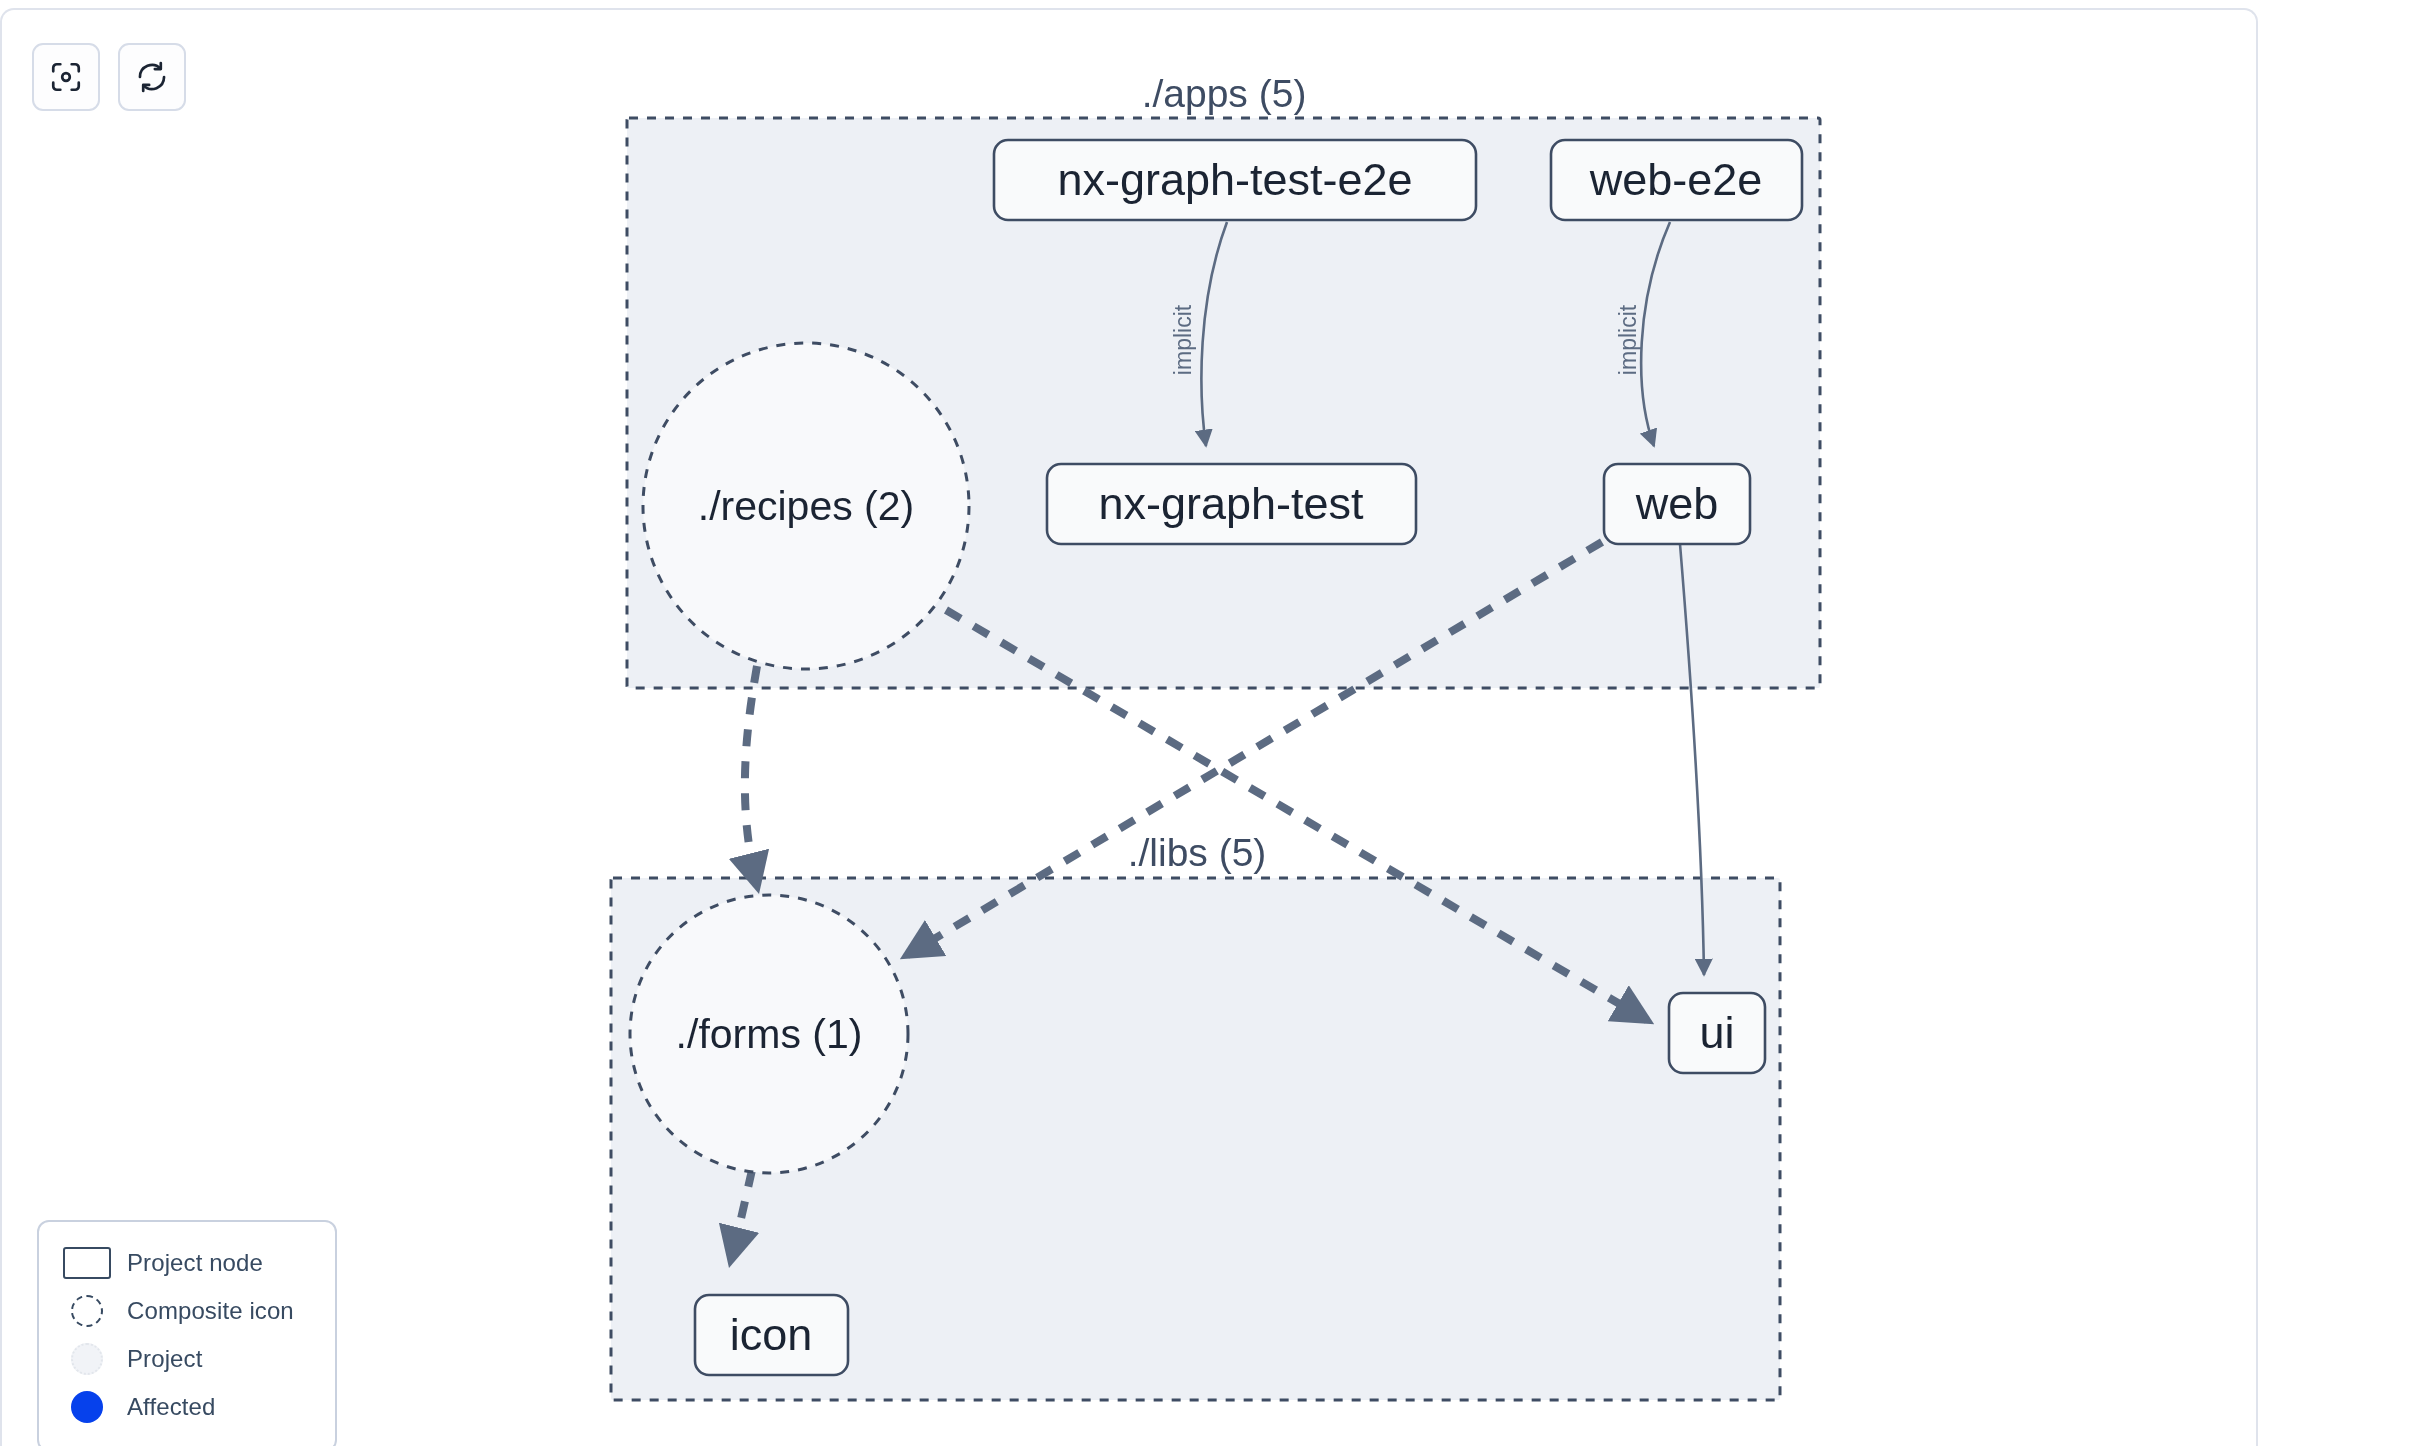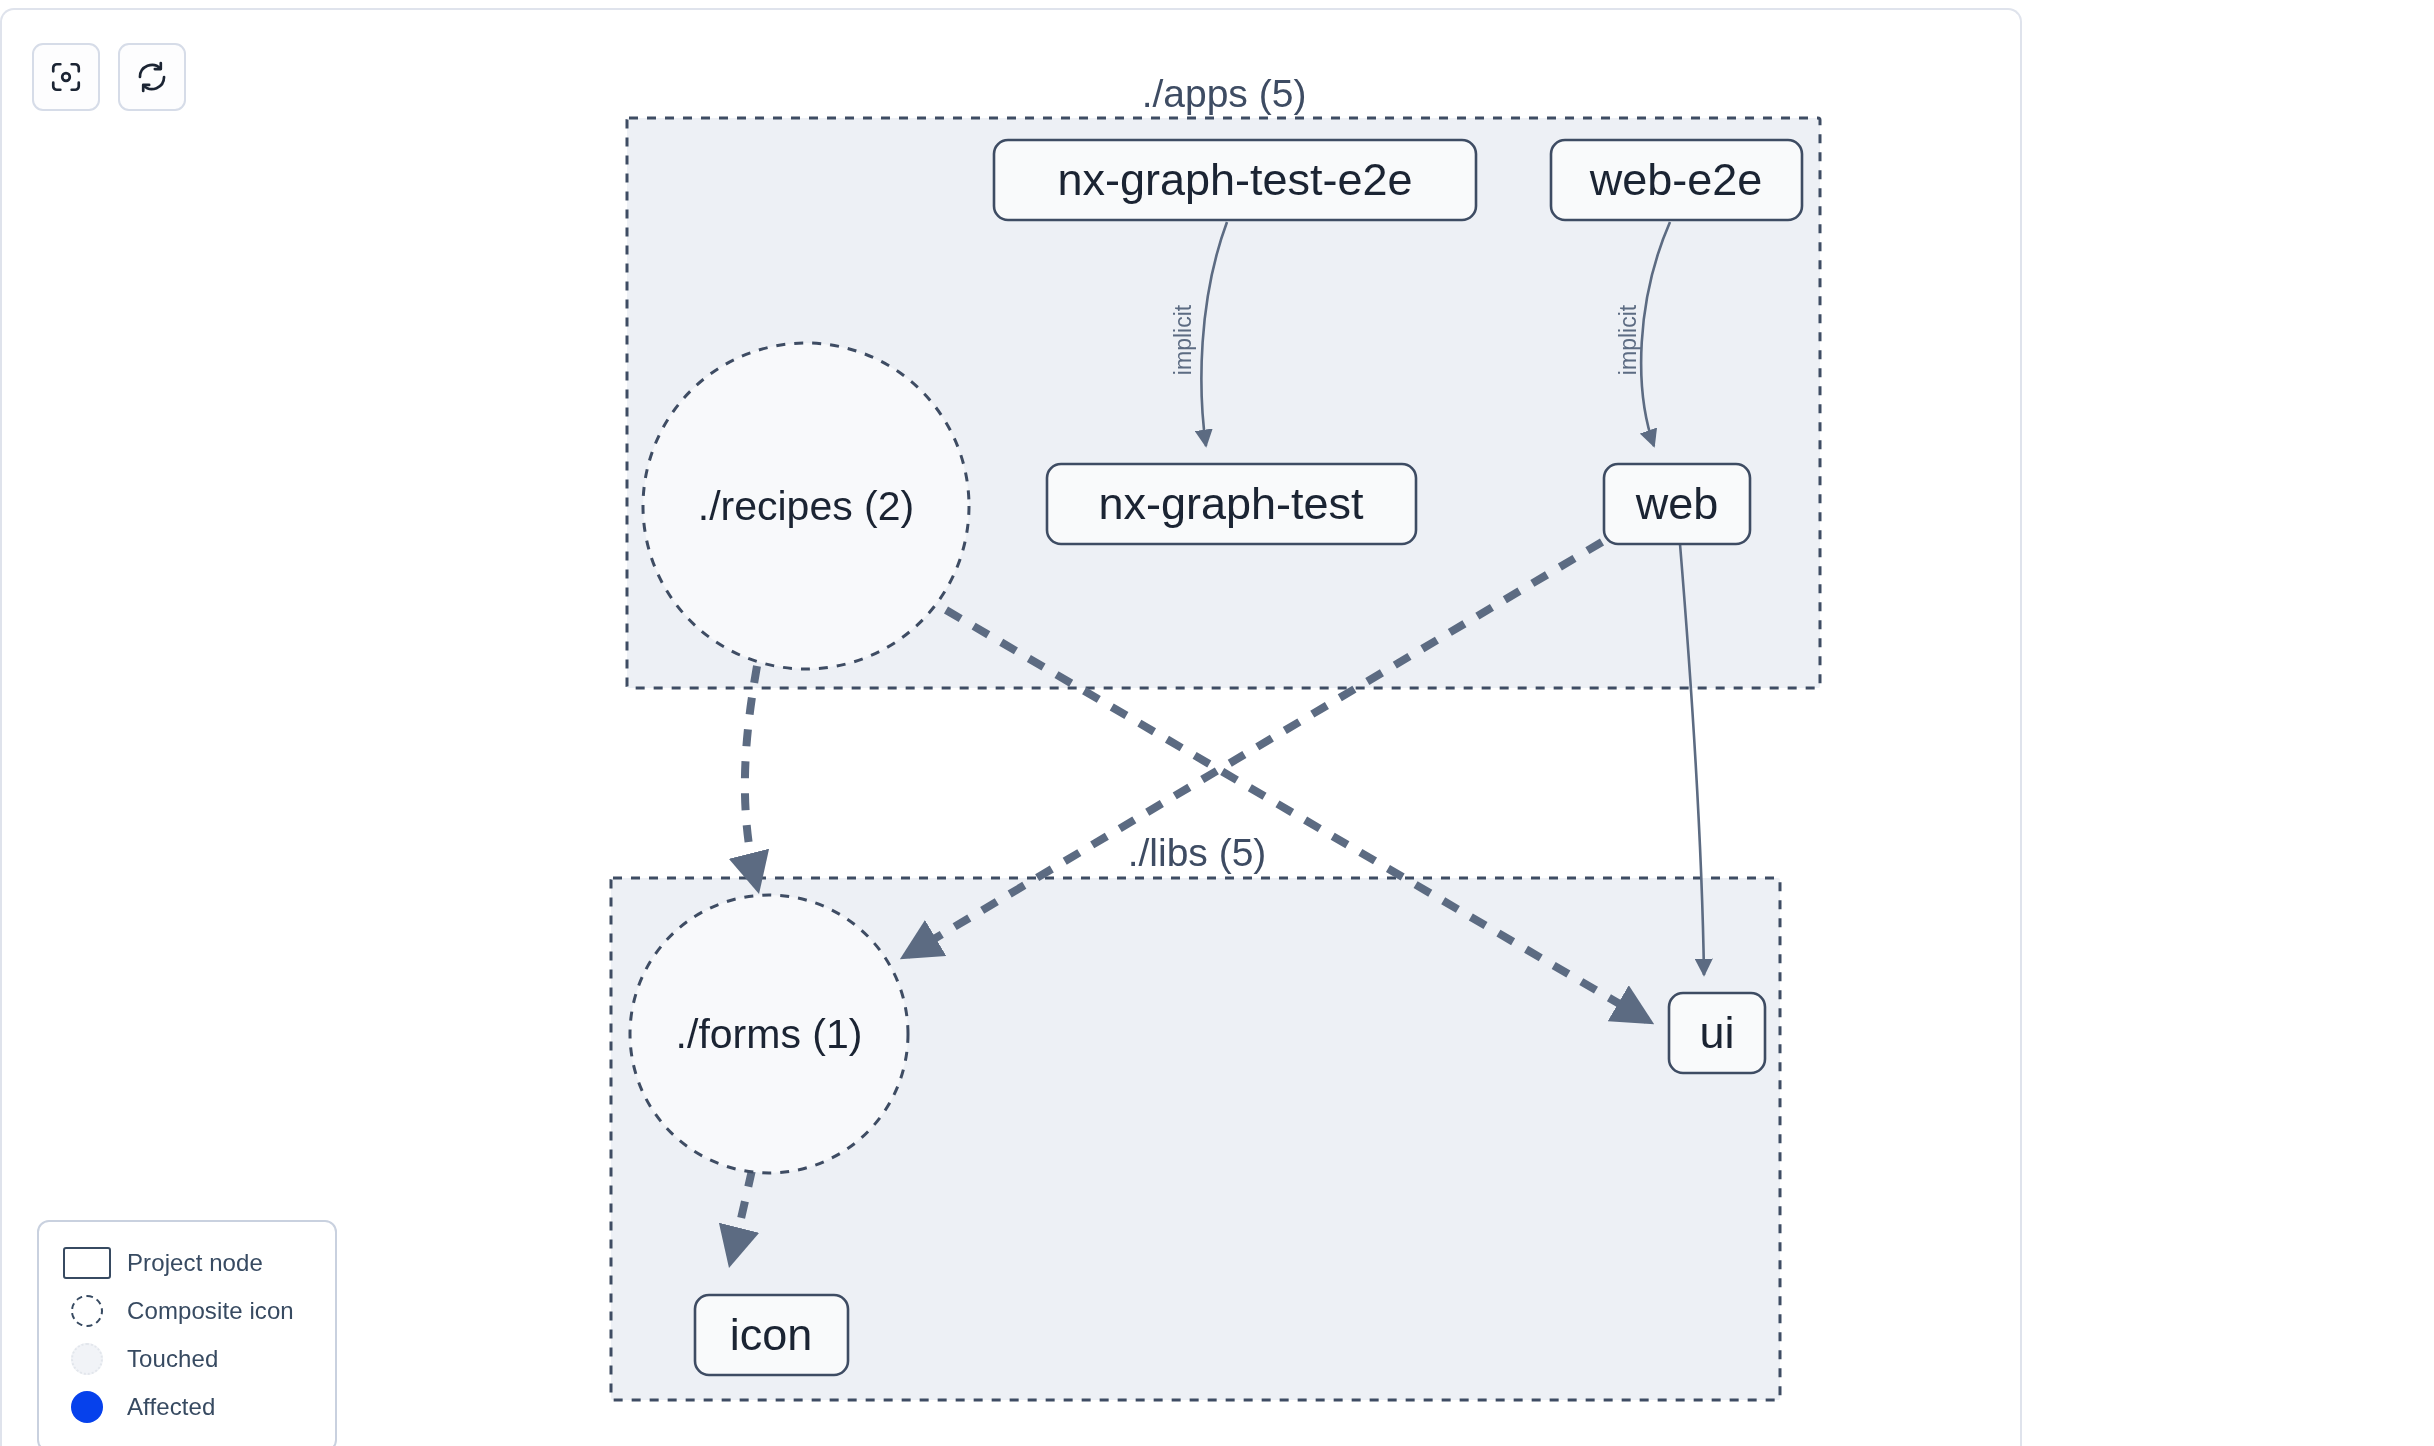--- a/index.html
+++ b/index.html
@@ -8,21 +8,21 @@
     width: 2434px;
     height: 1446px;
     background: #ffffff;
     font-family: "Liberation Sans", sans-serif;
     overflow: hidden;
   }
 
   #app-frame {
     position: absolute;
     left: 0; top: 8px;
-    width: 2022px;
+    width: 2258px;
     height: 1438px;
     background: #ffffff;
     border: 2px solid #dfe3ec;
     border-radius: 14px 14px 0 0;
     border-bottom: none;
   }
 
   
   #toolbar {
     position: absolute;
@@ -232,21 +232,21 @@
       <span class="legend-swatch">
         <span class="sw-dashed-circle"></span>
       </span>
       <span class="legend-label">Composite icon</span>
     </div>
 
     <div class="legend-row">
       <span class="legend-swatch">
         <span class="sw-affected"></span>
       </span>
-      <span class="legend-label">Touched</span>
+      <span class="legend-label">Project</span>
     </div>
 
     <div class="legend-row">
       <span class="legend-swatch">
         <span class="sw-touched"></span>
       </span>
       <span class="legend-label">Affected</span>
     </div>
   </div>
 

